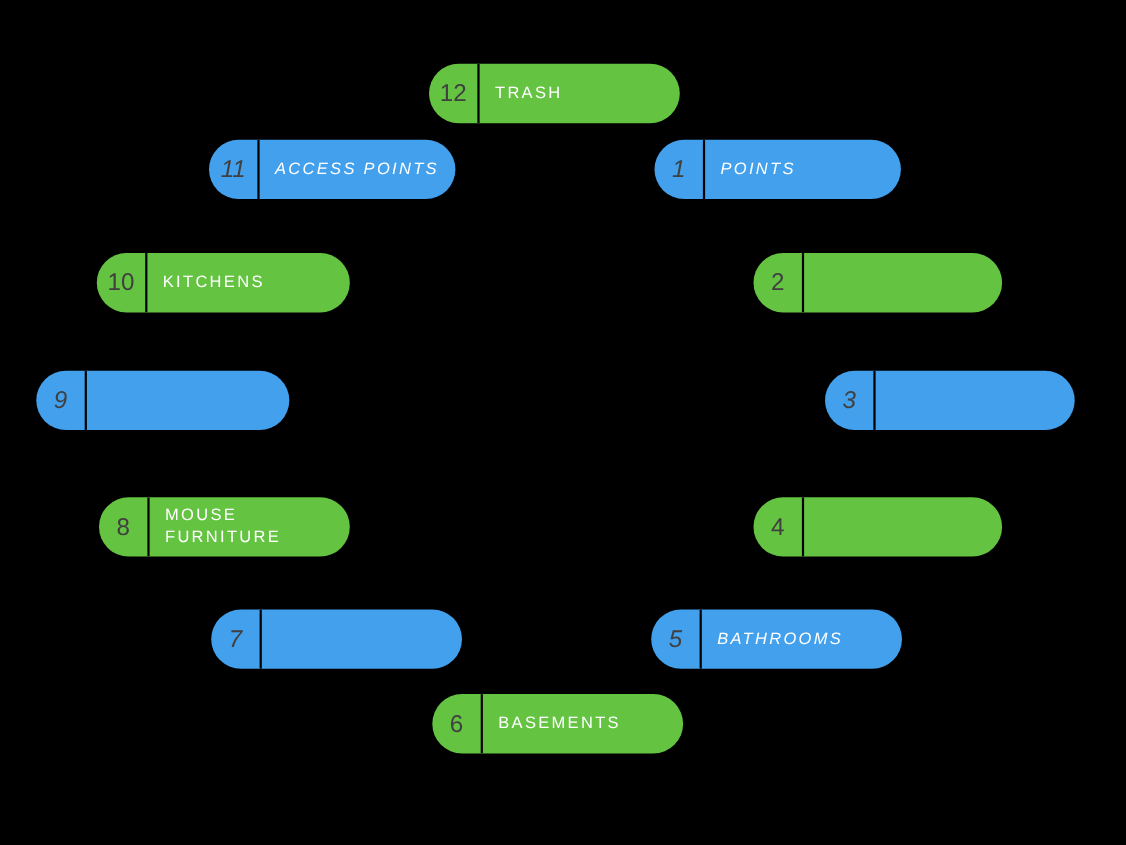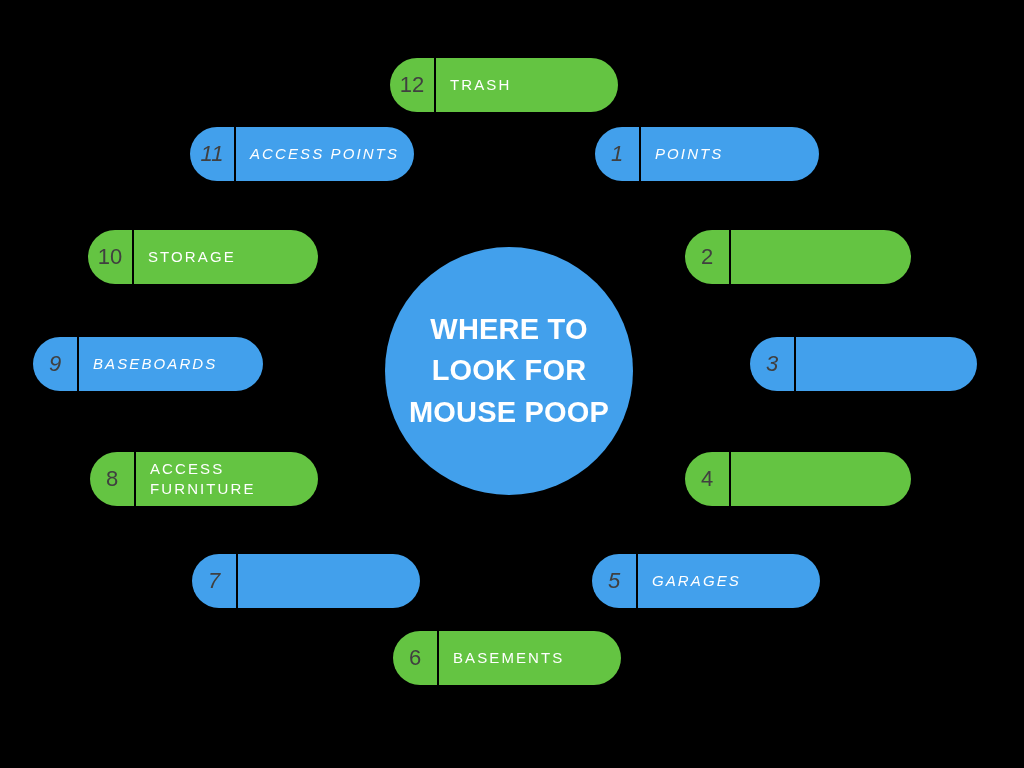--- a/index.html
+++ b/index.html
@@ -81,25 +81,20 @@
     line-height: 1.35;
     white-space: pre-line;
     box-sizing: border-box;
   }
 </style>
 </head>
 <body>
 
 <div id="canvas">
 
-  <div class="center-circle">
-    <div class="center-title">WHERE TO
-LOOK FOR
-MOUSE POOP</div>
-  </div>
 
   <div class="pill green" style="left:390px; top:58px; width:228px;">
     <div class="pill-num">12</div>
     <div class="pill-divider"></div>
     <div class="pill-label">TRASH</div>
   </div>
 
   <div class="pill blue" style="left:190px; top:127px; width:224px;">
     <div class="pill-num">11</div>
     <div class="pill-divider"></div>
@@ -108,60 +103,59 @@
 
   <div class="pill blue" style="left:595px; top:127px; width:224px;">
     <div class="pill-num">1</div>
     <div class="pill-divider"></div>
     <div class="pill-label">POINTS</div>
   </div>
 
   <div class="pill green" style="left:88px; top:230px; width:230px;text-align:center;">
     <div class="pill-num">10</div>
     <div class="pill-divider"></div>
-    <div class="pill-label">STORAGE</div>
+    <div class="pill-label">KITCHENS</div>
   </div>
 
   <div class="pill green" style="left:685px; top:230px; width:226px;">
     <div class="pill-num">2</div>
     <div class="pill-divider"></div>
   </div>
 
   <div class="pill blue" style="left:33px; top:337px; width:230px;">
     <div class="pill-num">9</div>
     <div class="pill-divider"></div>
-    <div class="pill-label">BASEBOARDS</div>
   </div>
 
   <div class="pill blue" style="left:750px; top:337px; width:227px;">
     <div class="pill-num">3</div>
     <div class="pill-divider"></div>
   </div>
 
   <div class="pill green" style="left:90px; top:452px; width:228px;">
     <div class="pill-num">8</div>
     <div class="pill-divider"></div>
-    <div class="pill-label">ACCESS
+    <div class="pill-label">MOUSE
 FURNITURE</div>
   </div>
 
   <div class="pill green" style="left:685px; top:452px; width:226px;">
     <div class="pill-num">4</div>
     <div class="pill-divider"></div>
   </div>
 
   <div class="pill blue" style="left:192px; top:554px; width:228px;">
     <div class="pill-num">7</div>
     <div class="pill-divider"></div>
   </div>
 
   <div class="pill blue" style="left:592px; top:554px; width:228px;">
     <div class="pill-num">5</div>
     <div class="pill-divider"></div>
-    <div class="pill-label">GARAGES</div>
+    <div class="pill-label">BATHROOMS</div>
   </div>
 
   <div class="pill green" style="left:393px; top:631px; width:228px;">
     <div class="pill-num">6</div>
     <div class="pill-divider"></div>
     <div class="pill-label">BASEMENTS</div>
   </div>
 
 </div>
 

